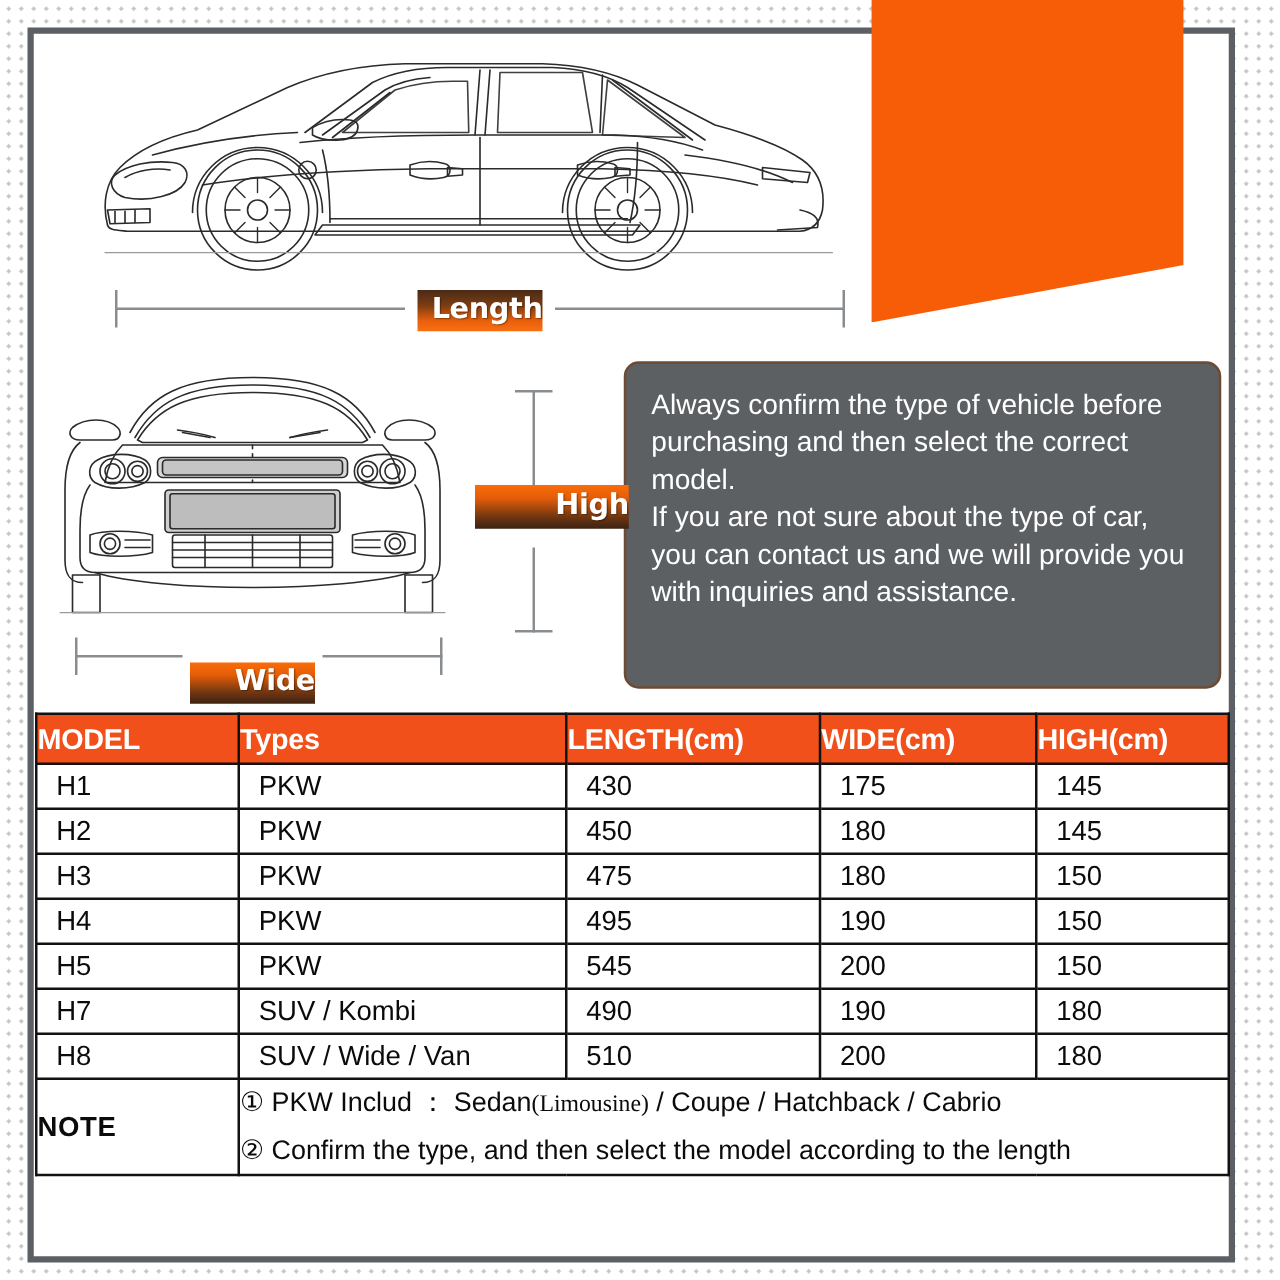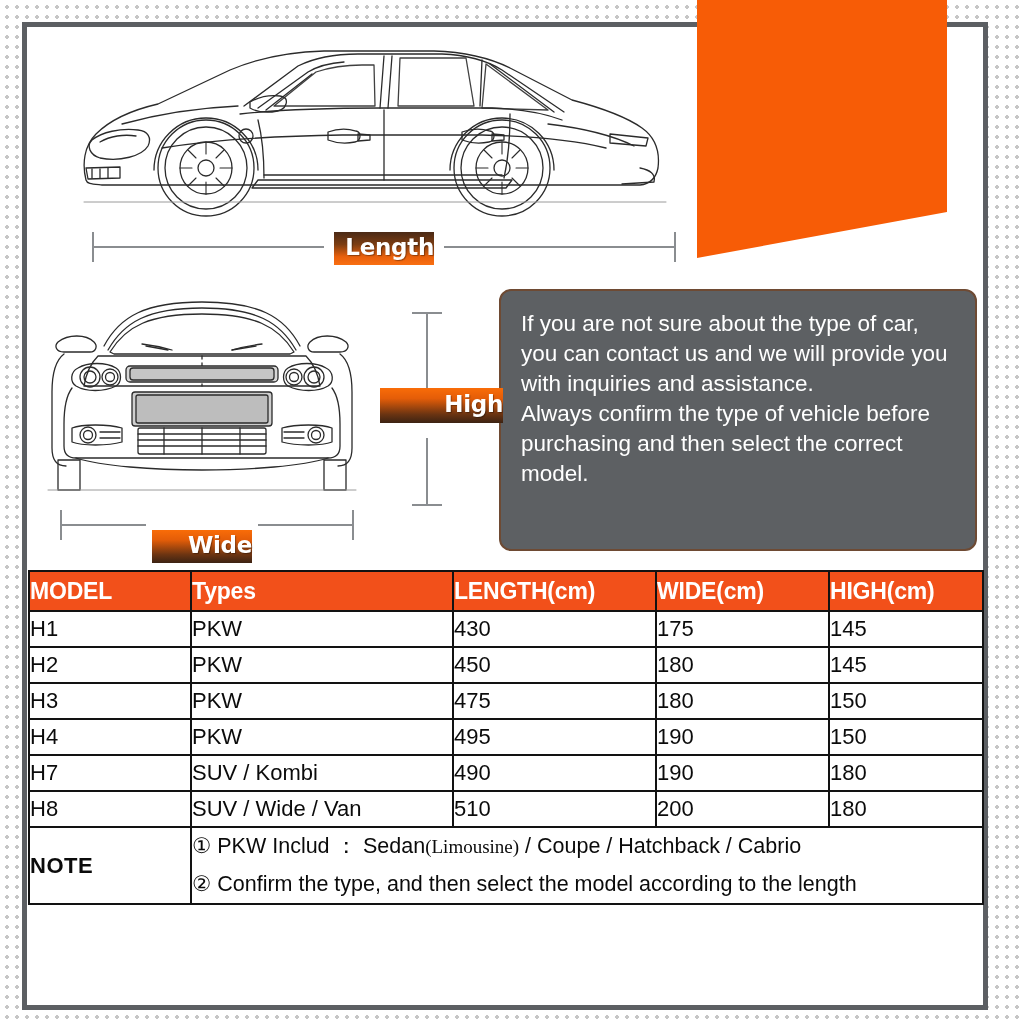--- a/index.html
+++ b/index.html
@@ -177,21 +177,21 @@
     height: 34px;
   }
   #size-table thead th {
     background: #f2501a;
     color: #ffffff;
     font-weight: bold;
     font-size: 23px;
     height: 38px;
     letter-spacing: -0.2px;
   }
-  #size-table tbody td { font-weight: normal; }
+  #size-table tbody td { font-weight: normal; padding-left: 15px; }
   td.note-label {
     font-weight: bold;
     font-size: 23px;
     letter-spacing: 0.5px;
   }
   td.note-body {
     text-align: left;
     padding: 6px 0 6px 10px;
     height: 84px;
     vertical-align: middle;
@@ -366,22 +366,22 @@
 
 <div class="dim-label" id="label-length">Length</div>
 <div class="dim-label" id="label-high">High</div>
 <div class="dim-label" id="label-wide">Wide</div>
 
 <div id="banner"></div>
 <div id="banner-title">Size Chart</div>
 <div id="banner-sub">Choose the right size</div>
 
 <div id="infobox">
+  <p>Always confirm the type of vehicle before purchasing and then select the correct model.</p>
   <p>If you are not sure about the type of car, you can contact us and we will provide you with inquiries and assistance.</p>
-  <p>Always confirm the type of vehicle before purchasing and then select the correct model.</p>
 </div>
 
 <table id="size-table">
   <colgroup>
     <col style="width:162px">
       <col style="width:262px">
       <col style="width:203px">
       <col style="width:173px">
       <col style="width:154px">
   </colgroup>
@@ -417,20 +417,27 @@
         <td>150</td>
       </tr>
       <tr>
         <td>H4</td>
         <td>PKW</td>
         <td>495</td>
         <td>190</td>
         <td>150</td>
       </tr>
       <tr>
+        <td>H5</td>
+        <td>PKW</td>
+        <td>545</td>
+        <td>200</td>
+        <td>150</td>
+      </tr>
+      <tr>
         <td>H7</td>
         <td>SUV / Kombi</td>
         <td>490</td>
         <td>190</td>
         <td>180</td>
       </tr>
       <tr>
         <td>H8</td>
         <td>SUV / Wide / Van</td>
         <td>510</td>

